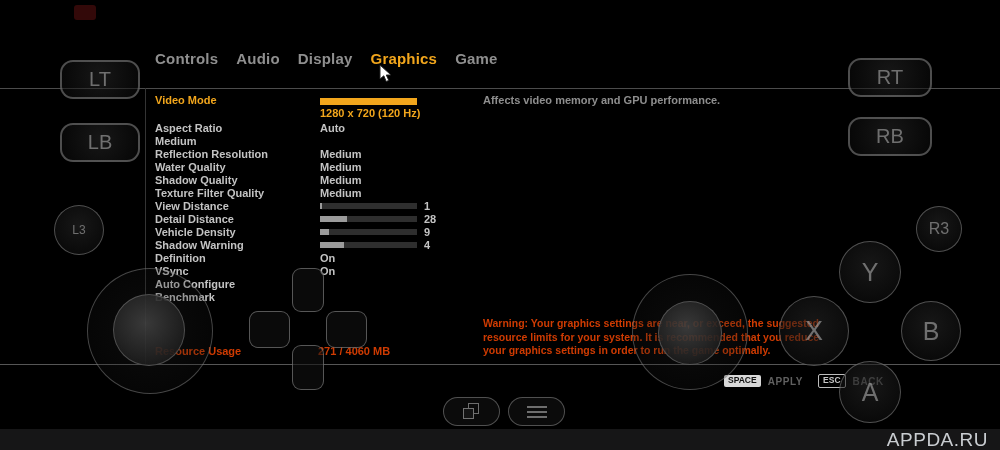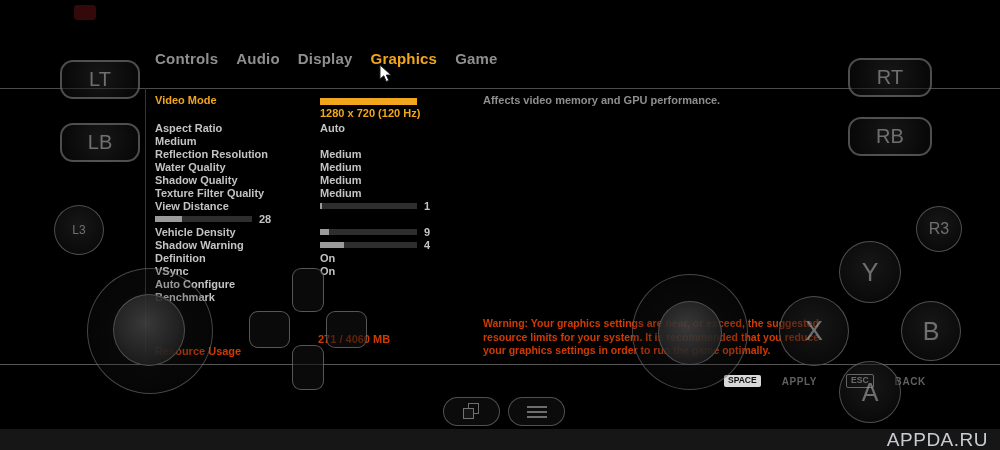--- a/index.html
+++ b/index.html
@@ -24,23 +24,23 @@
   .row-label{width:165px;font-size:11px;font-weight:bold;color:#c3c3c3;white-space:nowrap;}
   .row-value{font-size:11px;font-weight:bold;color:#c3c3c3;white-space:nowrap;}
   .slider-track{width:97px;height:6px;background:#2e2e2e;position:relative;}
   .slider-fill{position:absolute;left:0;top:0;height:100%;background:#9b9b9b;}
   .slider-num{margin-left:7px;font-size:11px;font-weight:bold;color:#c3c3c3;}
 
   .description{position:absolute;left:483px;top:94px;font-size:11px;font-weight:bold;color:#8e8e8e;white-space:nowrap;}
   .warning{position:absolute;left:483px;top:317px;font-size:10.5px;font-weight:bold;color:#CF3B02;line-height:13.5px;}
   .warning div{white-space:nowrap;}
   .res-label{position:absolute;left:155px;top:345px;font-size:11px;font-weight:bold;color:#CF3B02;}
-  .res-value{position:absolute;left:318px;top:333px;font-size:11px;font-weight:bold;color:#CF3B02;}
-
-  .footer{position:absolute;left:724px;top:374px;display:flex;align-items:center;gap:21px;}
+  .res-value{position:absolute;left:318px;top:345px;font-size:11px;font-weight:bold;color:#CF3B02;}
+
+  .footer{position:absolute;left:724px;top:374px;display:flex;align-items:center;gap:7px;}
   .key{font-size:8.5px;font-weight:bold;padding:1px 4px 2px;border-radius:2px;line-height:9px;}
   .key.filled{background:#d8d8d8;color:#111;}
   .key.outlined{border:1px solid #bdbdbd;color:#c6c6c6;}
   .faction{font-size:10px;font-weight:bold;color:#606060;letter-spacing:.6px;margin-right:8px;}
 
   
   .cursor{position:absolute;left:379px;top:64px;}
 
   
   .pad{position:absolute;border:2px solid rgba(148,148,148,.5);color:rgba(168,168,168,.62);
@@ -146,20 +146,21 @@
         <span class="row-value">Medium</span>
       </div>
       <div class="row">
         <span class="row-label">View Distance</span>
         <span class="slider-track">
           <span class="slider-fill" style="width: 2%;"></span>
         </span>
         <span class="slider-num">1</span>
       </div>
       <div class="row">
+        <span class="row-label">Detail Distance</span>
         <span class="slider-track">
           <span class="slider-fill" style="width: 28%;"></span>
         </span>
         <span class="slider-num">28</span>
       </div>
       <div class="row">
         <span class="row-label">Vehicle Density</span>
         <span class="slider-track">
           <span class="slider-fill" style="width: 9%;"></span>
         </span>

